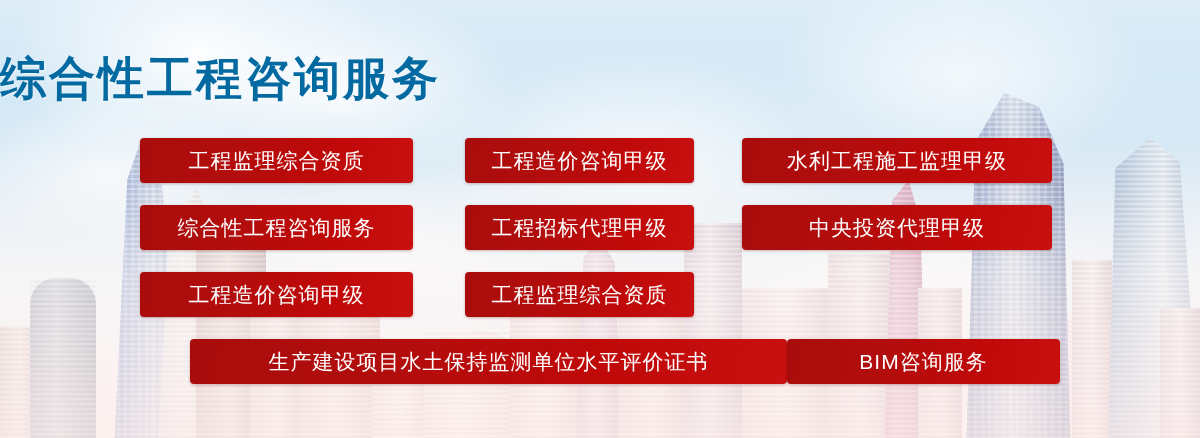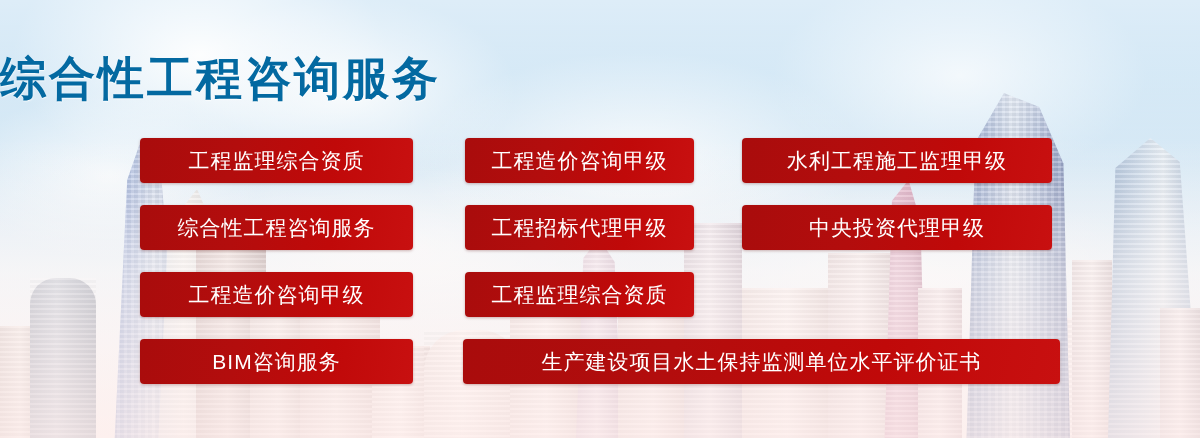--- a/index.html
+++ b/index.html
@@ -222,19 +222,19 @@
         <div class="badge col2">工程招标代理甲级</div>
         <div class="badge col3">中央投资代理甲级</div>
       </div>
 
       <div class="row">
         <div class="badge col1">工程造价咨询甲级</div>
         <div class="badge col2">工程监理综合资质</div>
       </div>
 
       <div class="row">
+        <div class="badge wide">生产建设项目水土保持监测单位水平评价证书</div>
         <div class="badge col1">BIM咨询服务</div>
-        <div class="badge wide">生产建设项目水土保持监测单位水平评价证书</div>
       </div>
 
     </div>
   </div>
 </div>
 
 </body></html>

